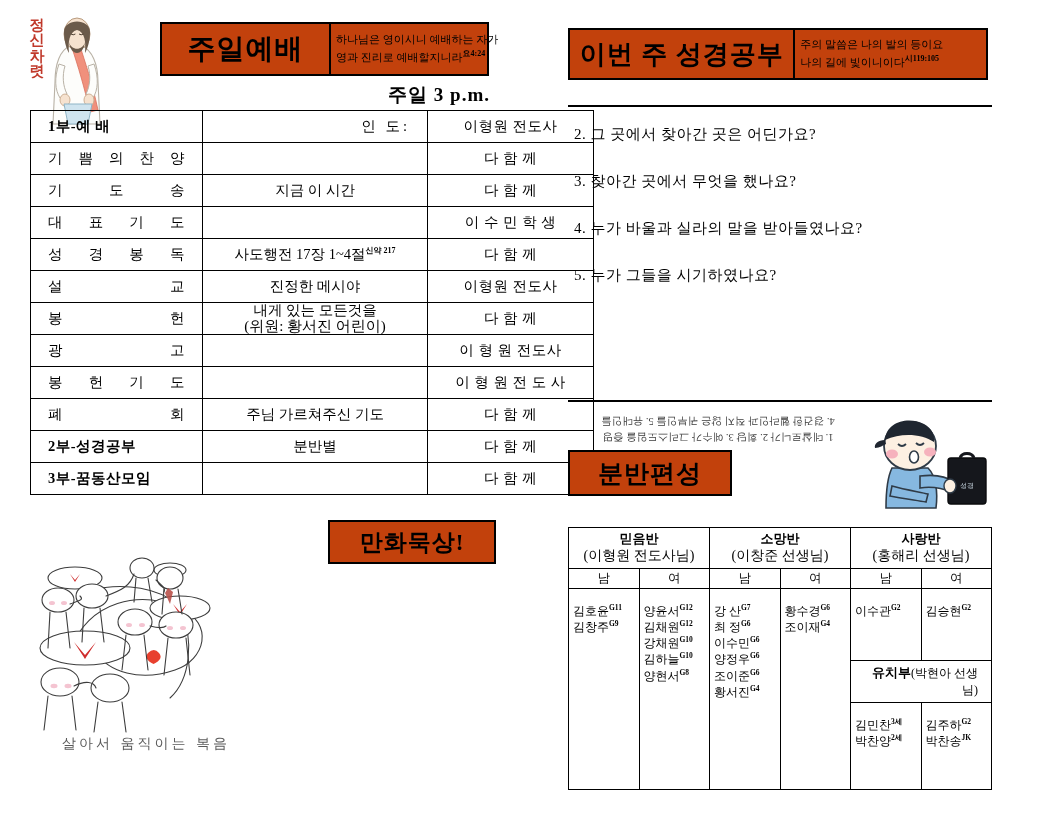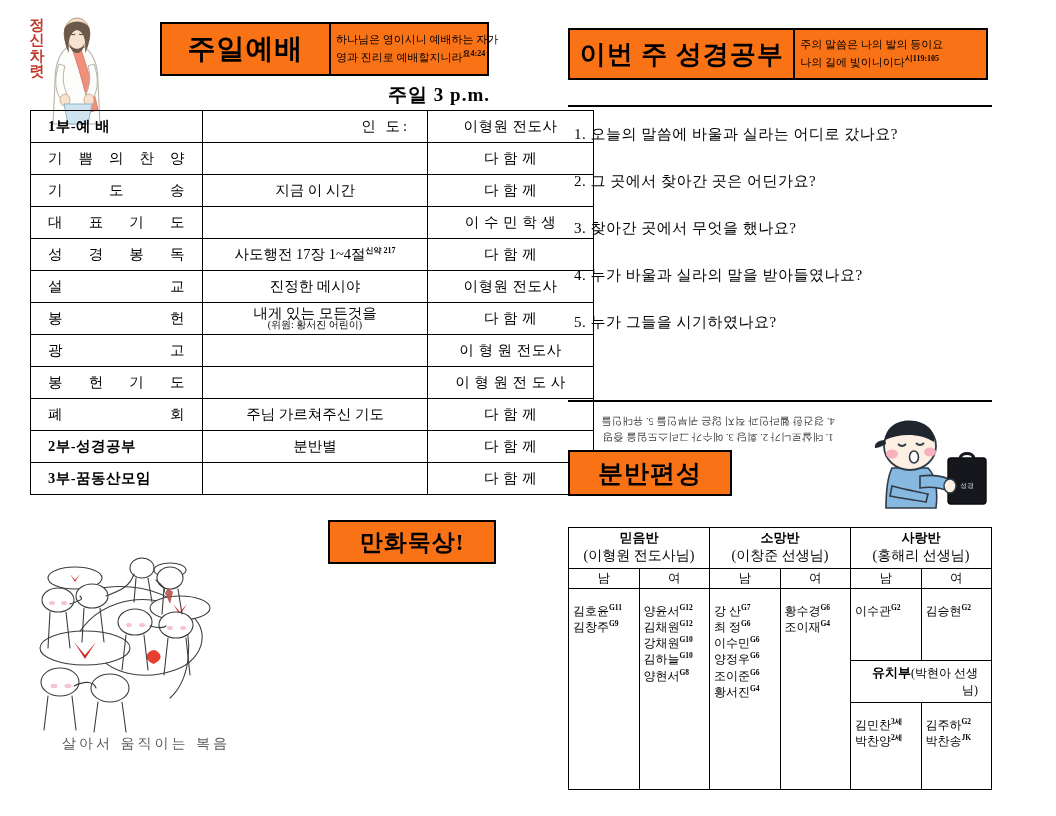--- a/index.html
+++ b/index.html
@@ -15,21 +15,21 @@
     color: #000000;
     overflow: hidden;
   }
   .abs { position: absolute; }
 
   
   .title-box {
     border: 2px solid #000;
     display: flex;
     align-items: stretch;
-    background: #f97316;
+    background: #c2410c;
   }
   .title-main {
     font-weight: bold;
     letter-spacing: 1px;
     display: flex;
     align-items: center;
     justify-content: center;
     white-space: nowrap;
   }
   .title-verse {
@@ -102,21 +102,21 @@
     justify-content: space-between;
     width: 100%;
   }
   .spread-r {
     display: flex;
     justify-content: flex-end;
     width: 100%;
     letter-spacing: 3px;
   }
   .bold-row .c-item { font-weight: bold; font-size: 16px; letter-spacing: 0px; }
-  .sub-note { font-size: 10px; display: block; margin-top: -1px; }
+  .sub-note { font-size: 15px; display: block; margin-top: -1px; }
   .sup-ref { font-size: 8px; vertical-align: super; font-weight: bold; }
 
   
   #cartoon-title {
     left: 328px; top: 520px;
     width: 164px; height: 40px;
   }
   #cartoon-title .title-main {
     width: 100%;
     font-size: 23px;
@@ -204,21 +204,21 @@
     border: 1px solid #000;
     vertical-align: top;
     padding: 2px 4px;
   }
   #class-table .grp-head {
     text-align: center;
     vertical-align: middle;
     padding: 3px 2px;
     line-height: 1.25;
   }
-  #class-table .grp-name { font-weight: bold; font-size: 13px; display: block; font-family: Liberation Mono, monospace; }
+  #class-table .grp-name { font-weight: bold; font-size: 13px; display: block; }
   #class-table .grp-teacher { font-size: 14px; display: block; }
   #class-table .gender {
     text-align: center;
     font-size: 12.5px;
     height: 17px;
     vertical-align: middle;
     padding: 1px 2px;
   }
   #class-table .names {
     font-size: 12px;
@@ -478,21 +478,20 @@
   <div class="title-main">이번 주 성경공부</div>
   <div class="title-verse">
     <span>주의 말씀은 나의 발의 등이요</span>
     <span><span>나의 길에 빛이니이다</span><span class="verse-ref">시119:105</span></span>
   </div>
 </div>
 
 <div class="abs hrule" id="rule-top"></div>
 
 <div class="abs" id="questions">
-    <div class="question">1. 오늘의 말씀에 바울과 실라는 어디로 갔나요?</div>
     <div class="question">2. 그 곳에서 찾아간 곳은 어딘가요?</div>
     <div class="question">3. 찾아간 곳에서 무엇을 했나요?</div>
     <div class="question">4. 누가 바울과 실라의 말을 받아들였나요?</div>
     <div class="question">5. 누가 그들을 시기하였나요?</div>
   </div>
 
 <div class="abs hrule" id="rule-bottom"></div>
 
 <div class="abs" id="answers">
   <div>1. 데살로니가 2. 회당 3. 예수가 그리스도임을 증명</div>

